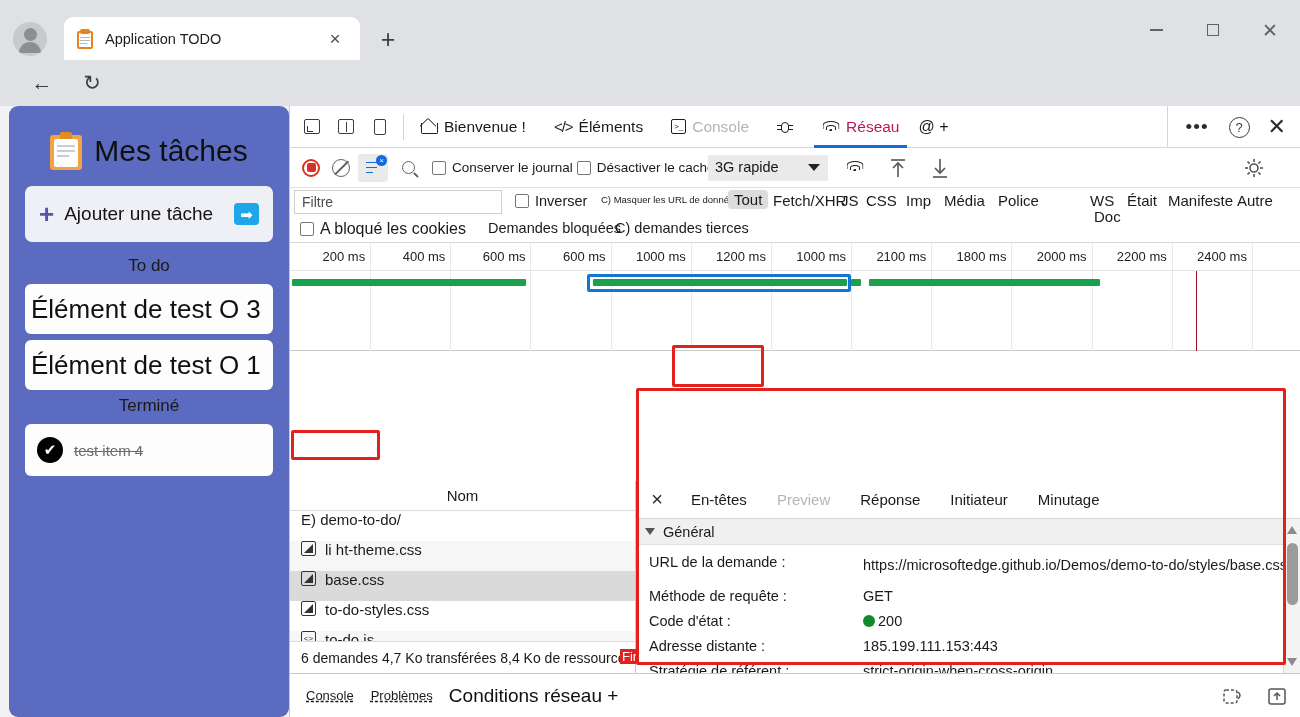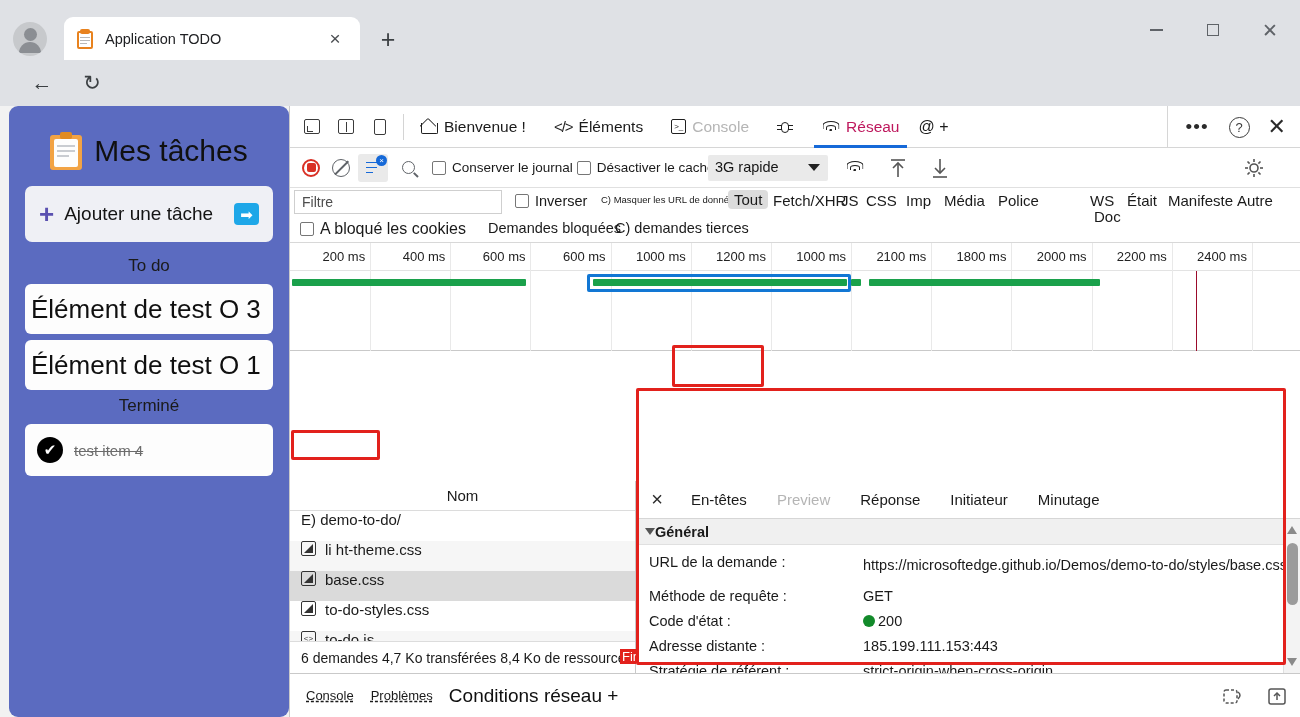--- a/index.html
+++ b/index.html
@@ -201,21 +201,21 @@
   .req-summary { position:absolute; left:0; right:0; bottom:0; height:32px; border-top:1px solid #dcdcdc; display:flex; align-items:center; padding-left:11px; font-size:14px; color:#1a1a1a; background:#fff;}
   .fin-badge { position:absolute; left:330px; bottom:9px; background:#e2211c; color:#fff; font-size:13px; padding:0 2px;}
 
   
   .detail-pane { flex:1 1 auto; position:relative; background:#fff; }
   .detail-tabs { height:38px; border-bottom:1px solid #d6d6d6; display:flex; align-items:center; padding-left:4px; gap:4px;}
   .dtab-close { width:34px;height:30px; display:flex;align-items:center;justify-content:center; font-size:20px; font-weight:300; color:#2b2b2b;}
   .dtab { height:38px; padding:0 13px; display:flex;align-items:center; font-size:15px; color:#1a1a1a; white-space:nowrap;}
   .dtab.ghost { color:#b5b5b5; }
   .detail-body { position:absolute; left:0; right:0; top:38px; bottom:0; overflow:hidden; }
-  .sec-head { height:26px; background:#f0f0f0; border-bottom:1px solid #e0e0e0; display:flex; align-items:center; gap:0; padding-left:9px; font-size:14.5px; color:#1a1a1a;font-weight:bold;}
+  .sec-head { height:26px; background:#f0f0f0; border-bottom:1px solid #e0e0e0; display:flex; align-items:center; gap:8px; padding-left:9px; font-size:14.5px; color:#1a1a1a;}
   .tri { border-left:5px solid transparent; border-right:5px solid transparent; border-top:7px solid #555; }
   .kv { display:flex; align-items:flex-start; padding:5px 0 0 13px; font-size:14.5px; color:#1a1a1a;}
   .kv .k { width:214px; flex:0 0 auto; color:#1a1a1a; }
   .kv .v { color:#1a1a1a; white-space:nowrap; }
   .kv .v.wrap { white-space:normal; max-width:430px; line-height:1.6;}
   .status-dot { display:inline-block; width:12px;height:12px; border-radius:50%; background:#128a2a; margin-right:3px; vertical-align:-1px;}
   .vscroll { position:absolute; right:0; top:38px; bottom:0; width:17px; background:#f3f3f3; border-left:1px solid #e0e0e0;}
   .vscroll .arrow { position:absolute; left:3px; border-left:5.5px solid transparent; border-right:5.5px solid transparent;}
   .vscroll .arrow.up { top:7px; border-bottom:8px solid #8a8a8a;}
   .vscroll .arrow.dn { bottom:7px; border-top:8px solid #8a8a8a;}

